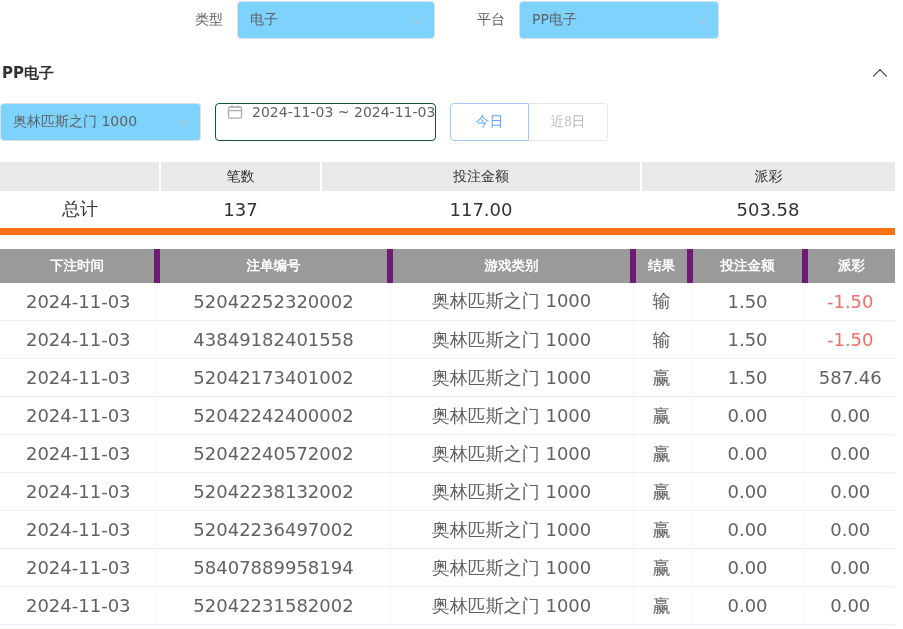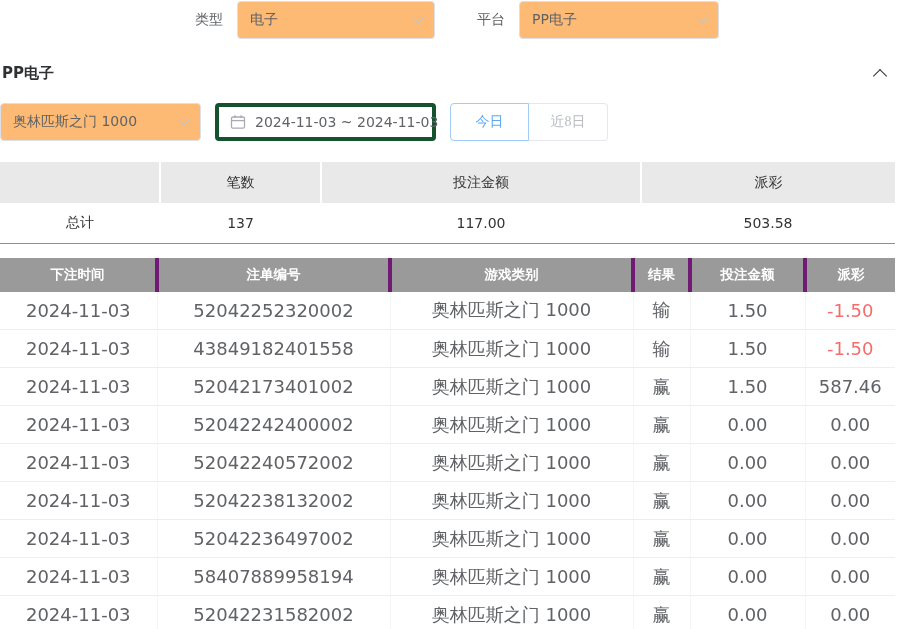--- a/index.html
+++ b/index.html
@@ -5,62 +5,62 @@
   * { margin:0; padding:0; box-sizing:border-box; }
   html,body { background:#fff; }
   body { font-family:"DejaVu Sans","Liberation Sans",sans-serif; }
   .page { position:relative; width:903px; height:629px; overflow:hidden; background:#fff; color:#606266; font-size:14px; }
 
   
   .top-filters { display:flex; align-items:center; height:39px; padding-left:168px;margin-left:27px; }
   .field-label { color:#606266; font-size:14px; margin-right:14px; white-space:nowrap; }
   .lbl2 { margin-left:42px; }
   .select { display:flex; align-items:center; justify-content:space-between; height:38px;
-            border:1px solid #dcdfe6; border-radius:4px; background:#fdba74; padding:0 12px; cursor:pointer; }
+            border:1px solid #dcdfe6; border-radius:4px; background:#7dd3fc; padding:0 12px; cursor:pointer; }
   .sel-type { width:198px; }
   .sel-platform { width:200px; }
   .sel-text { color:#606266; white-space:nowrap; overflow:hidden; }
 
   .chev { display:inline-block; width:8px; height:8px; border-right:1.8px solid #c0c4cc; border-bottom:1.8px solid #c0c4cc; flex:0 0 auto; }
   .chev-down { transform:rotate(45deg); margin-top:-4px; }
   .chev-up { width:10px; height:10px; border-color:#303133; transform:rotate(-135deg); margin-top:6px; cursor:pointer; }
 
   
   .section-header { margin-top:23px; height:22px; display:flex; align-items:center; justify-content:space-between; padding:0 18px 0 2px; }
   .section-title { font-size:15px; font-weight:700; color:#303133; }
 
   
   .filter-bar { margin-top:19px; display:flex; align-items:center; }
   .sel-game { width:201px; }
-  .date-picker { display:flex; align-items:center; gap:9px; width:221px; height:38px; margin-left:14px;
-                 border:4px solid #14532d; border-radius:4px; background:#fff; padding:0 11px; cursor:pointer; color:#606266; white-space:nowrap; }
+  .date-picker { display:flex; gap:9px; width:221px; height:38px; margin-left:14px;
+                 border:1px solid #14532d; border-radius:4px; background:#fff; padding:0 11px; cursor:pointer; color:#606266; white-space:nowrap; }
   .cal-icon { flex:0 0 auto; }
   .btn-group { display:flex; margin-left:14px; }
   .qbtn { width:79px; height:38px; background:#fff; border:1px solid #e4e7ed; color:#b9bcc2; font-size:14px;
           font-family:Liberation Serif, serif; cursor:pointer; display:flex; align-items:center; justify-content:center; }
   .qbtn + .qbtn { border-left:none; }
   .qbtn.first { border-radius:4px 0 0 4px; }
   .qbtn.last  { border-radius:0 4px 4px 0; }
   .qbtn.active { color:#5fa8f5; border:1px solid #a3cbf7; }
   .qbtn.active + .qbtn { border-left:none; }
   .search-btn { margin-left:4px; width:88px; height:38px; background:#6fb4f8; color:#fff; border:none; border-radius:4px;
                 font-size:14px; font-family:inherit; cursor:pointer; }
 
   
   table { border-collapse:collapse; table-layout:fixed; width:895px; }
   th, td { text-align:center; vertical-align:middle; }
 
   .summary-table { margin-top:21px; }
-  .summary-table th { background:#e9e9e9; height:41px; font-weight:400; font-size:14px; color:#333;
+  .summary-table th { background:#e9e9e9; height:29px; font-weight:400; font-size:14px; color:#333;
                       border-left:2px solid #fff; }
   .summary-table th:first-child { border-left:none; }
-  .summary-table td { height:40px; color:#333; font-size:14px; border-bottom:1px solid #f97316; }
+  .summary-table td { height:40px; color:#333; font-size:18px; border-bottom:7px solid #f97316; }
 
   .data-table { margin-top:14px; }
-  .data-table th { background:#9a9a9a; color:#fff; height:34px; font-size:13.5px; font-weight:700; border-left:4px solid #701a75; }
+  .data-table th { background:#9a9a9a; color:#fff; height:34px; font-size:13.5px; font-weight:700; border-left:6px solid #701a75; }
   .data-table th:first-child { border-left:none; }
   .data-table td { height:38px; color:#606266; font-size:18px; border-bottom:1px solid #ebeef5; border-right:1px solid #f5f6f8; }
   .data-table td:last-child { border-right:none; }
   .data-table td.neg { color:#f56c6c; }
 </style>
 </head>
 <body>
 
 <div class="page">
 

